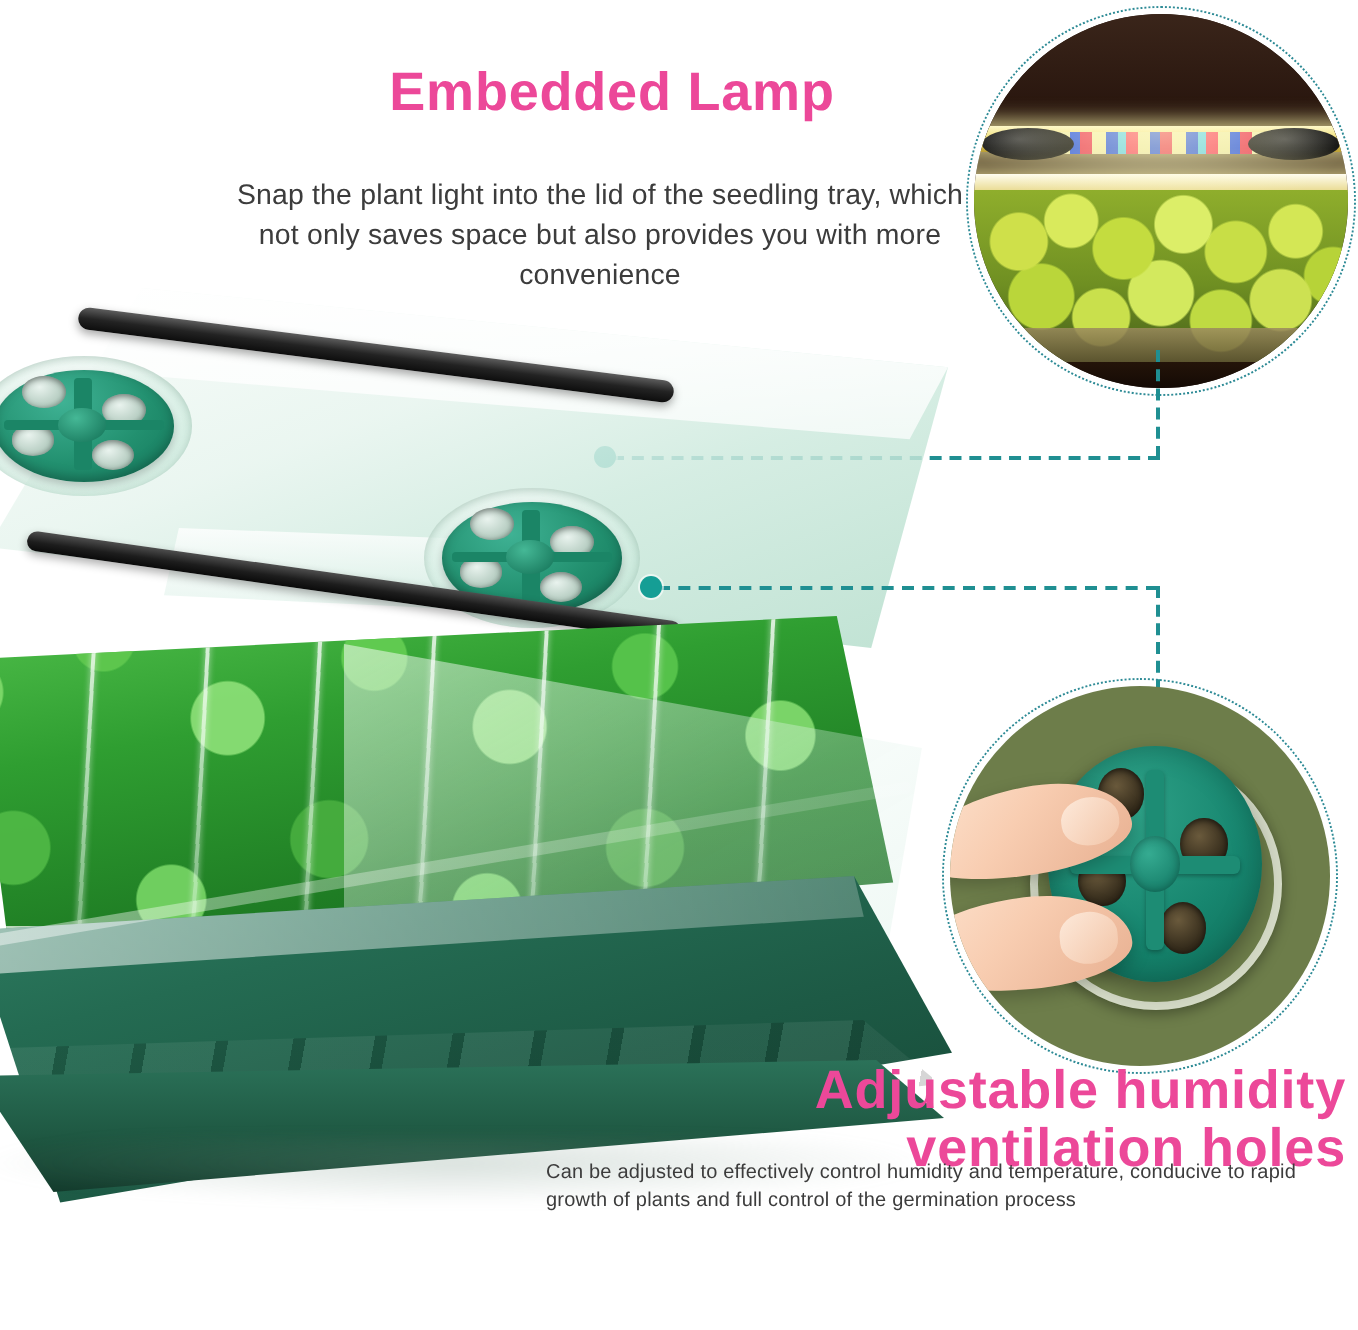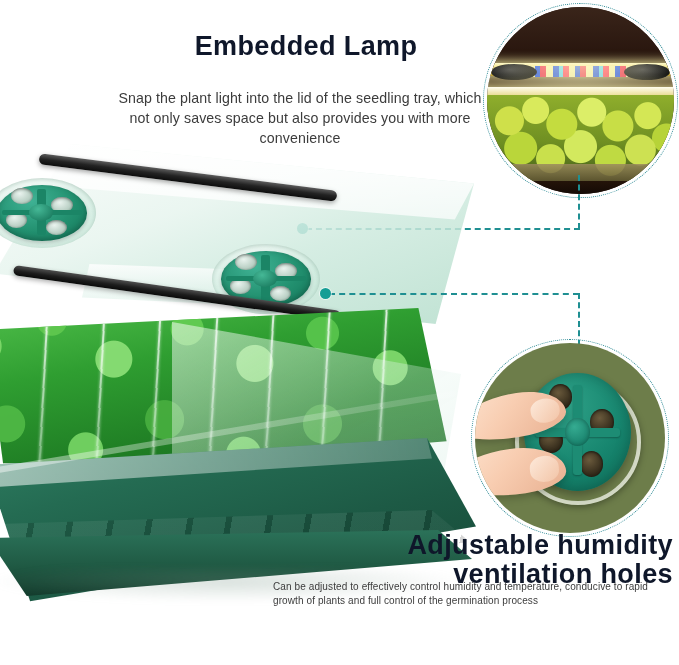--- a/index.html
+++ b/index.html
@@ -6,21 +6,21 @@
   body{
     width:679px;height:665px;overflow:hidden;position:relative;
     background:#ffffff;
     font-family:"Liberation Sans",sans-serif;
   }
   #stage{position:absolute;inset:0;width:679px;height:665px;overflow:hidden;background:#fff;}
 
   
   .headline{
     position:absolute;
-    color:#0f172a;
+    color:#ec4899;
     font-weight:bold;
     letter-spacing:.4px;
     line-height:1.08;
     white-space:pre-line;
   }
   .body-copy{
     position:absolute;
     color:#3c3c3c;
     font-weight:300;
     line-height:1.42;

